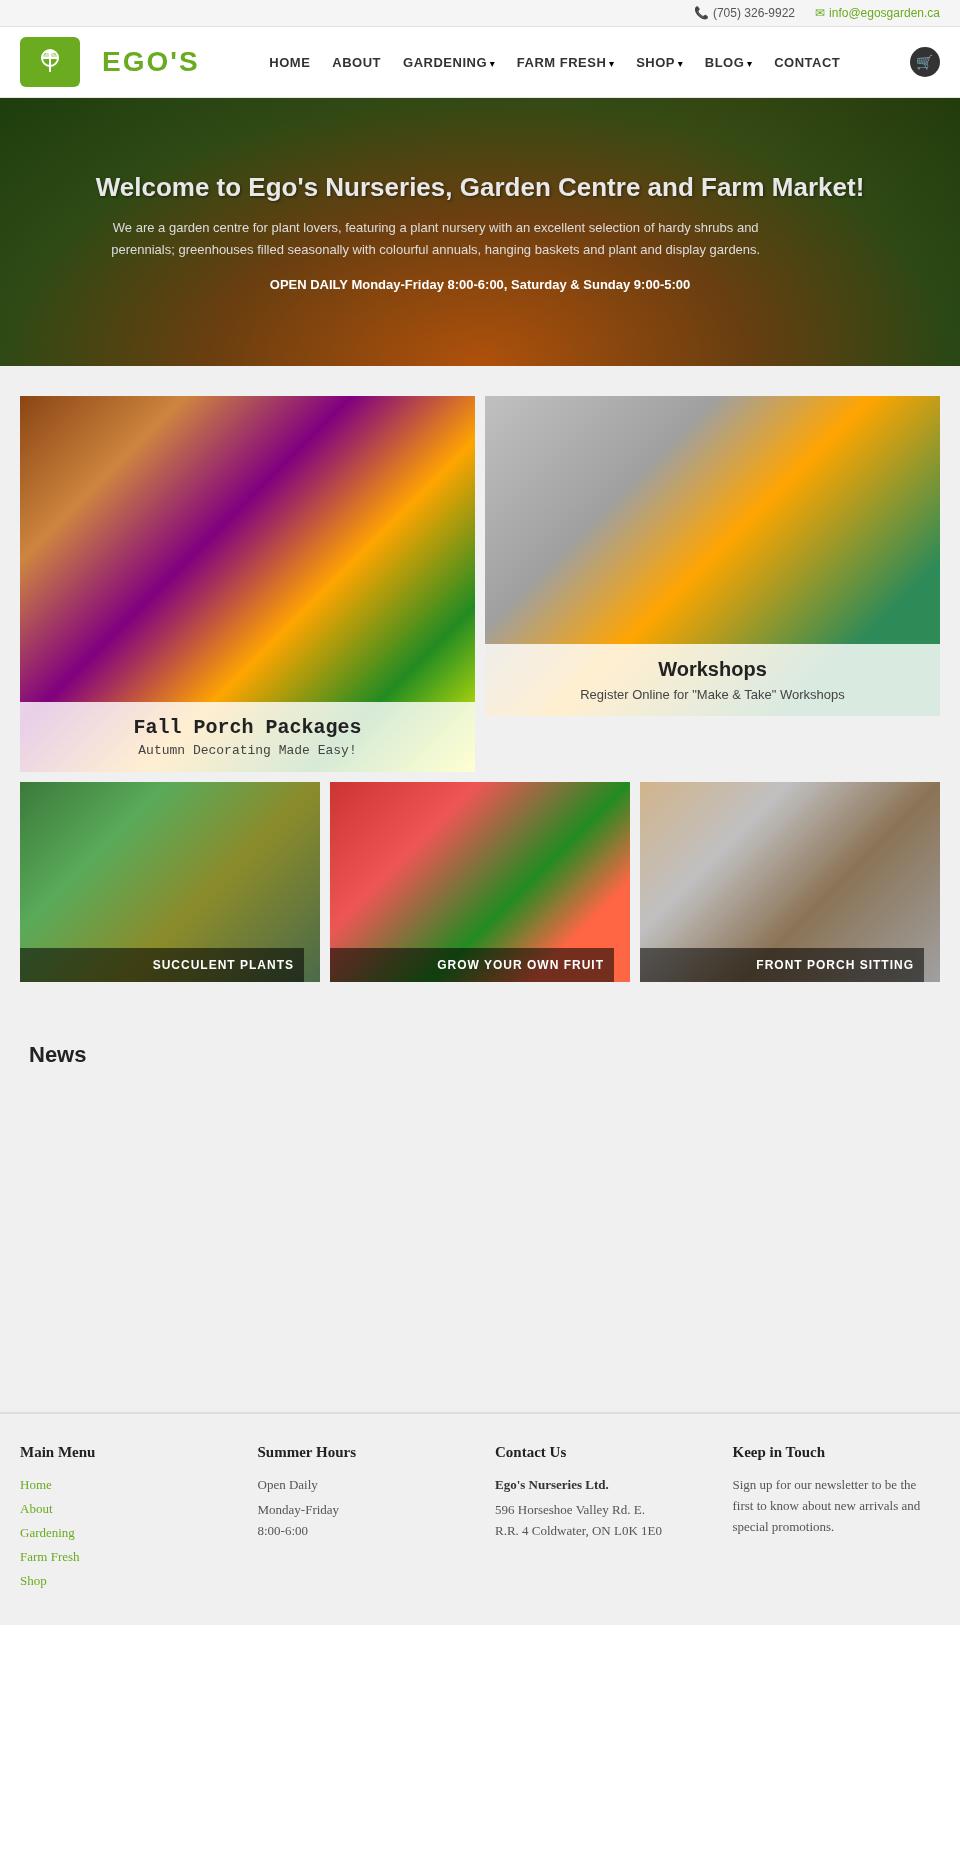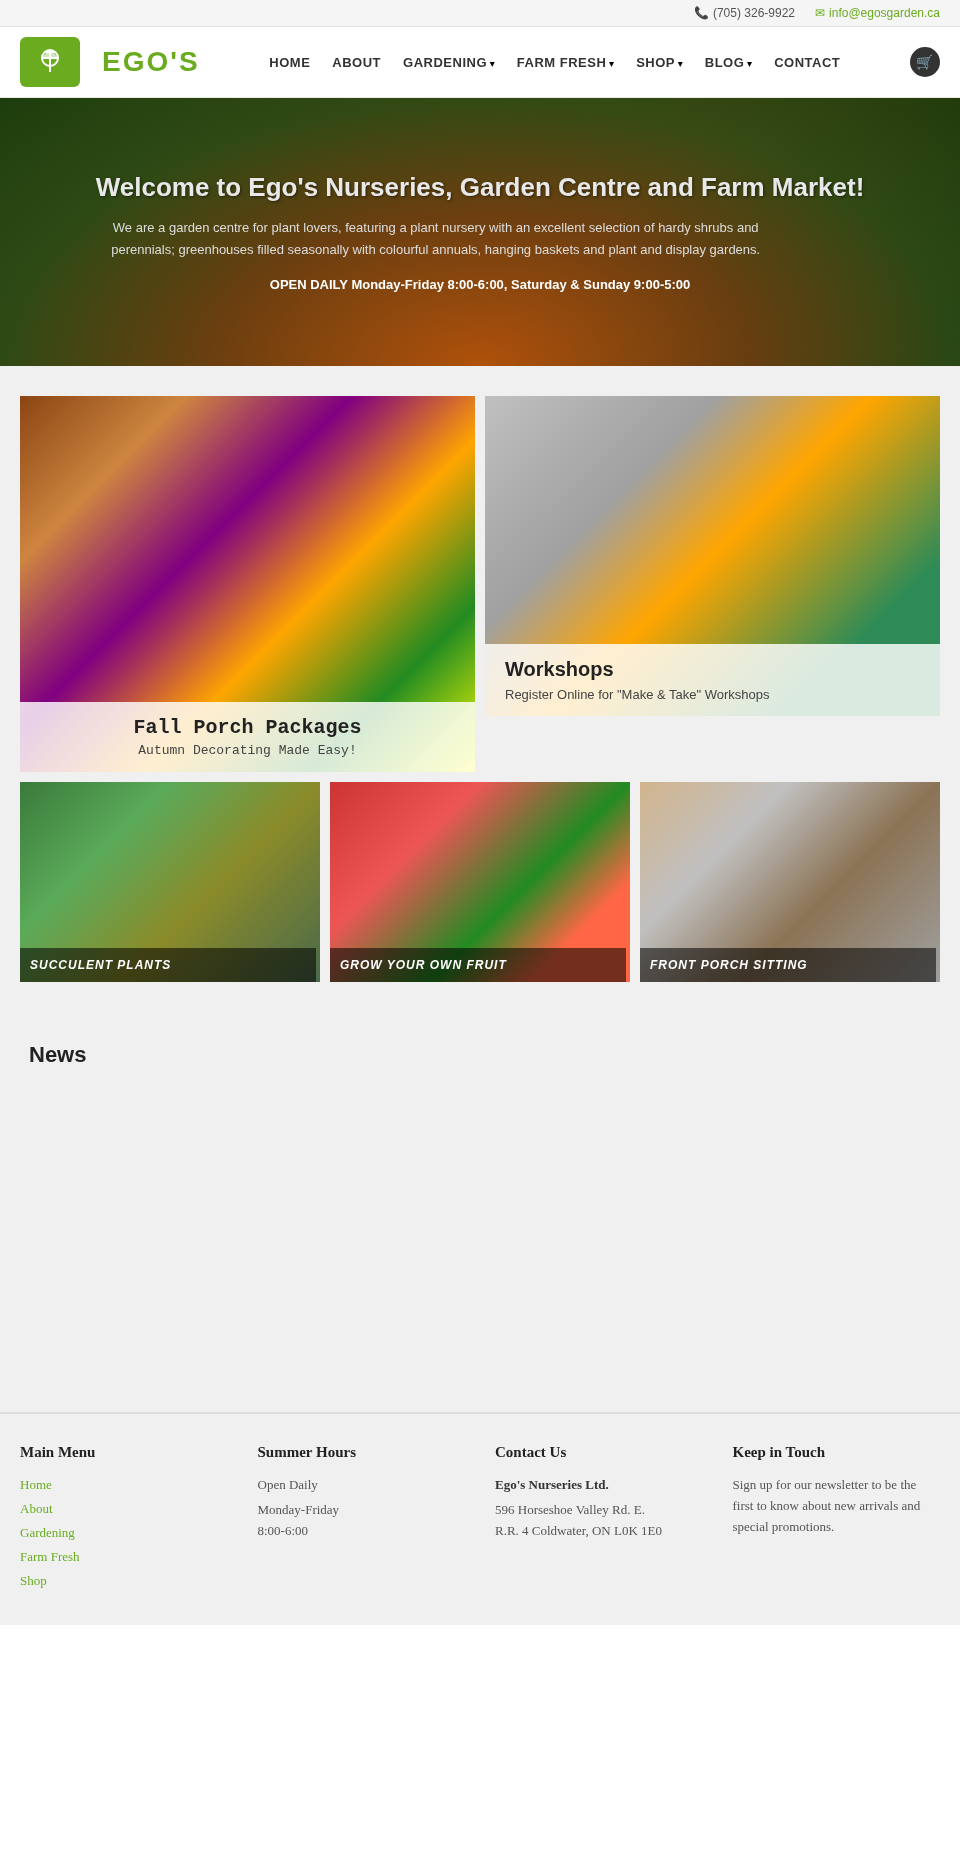--- a/index.html
+++ b/index.html
@@ -148,48 +148,48 @@
     }
     .feat-label h3 { font-size: 20px; font-weight: 700; color: #222; margin-bottom: 4px; }
     .feat-label p { font-size: 13px; color: #444; }
 
     .feat-label-right {
       position: absolute;
       bottom: 0;
       left: 0; right: 0;
       background: rgba(255,255,255,0.82);
       padding: 14px 20px;
+      text-align: center;
     }
     .feat-label-right h3 { font-size: 20px; font-weight: 700; color: #222; margin-bottom: 6px; }
     .feat-label-right p { font-size: 13px; color: #444; }
 
     
     .featured-bottom {
       display: flex;
       gap: 10px;
     }
     .small-card {
       flex: 1;
       height: 200px;
       position: relative;
       overflow: hidden;
       cursor: pointer;
     }
     .small-card-label {
       position: absolute;
-      bottom: 0; left: 0; right: 4px;
+      bottom: 0; left: 0; right: 16px;
       background: rgba(0,0,0,0.55);
       color: white;
-      text-align: left;
+      text-align: right;
       padding: 10px;
       font-size: 12px;
       font-weight: 700;
       letter-spacing: 1px;
       text-transform: uppercase;
-      font-style: italic;
     }
 
     
     .img-fall-porch {
       width: 100%; height: 100%;
       background: linear-gradient(135deg, #8b4513 0%, #cd853f 20%, #800080 40%, #ffa500 60%, #228b22 80%, #ffff00 100%);
     }
     .img-workshops {
       width: 100%; height: 100%;
       background: linear-gradient(135deg, #c0c0c0 0%, #a0a0a0 30%, #ffa500 50%, #2e8b57 80%);

